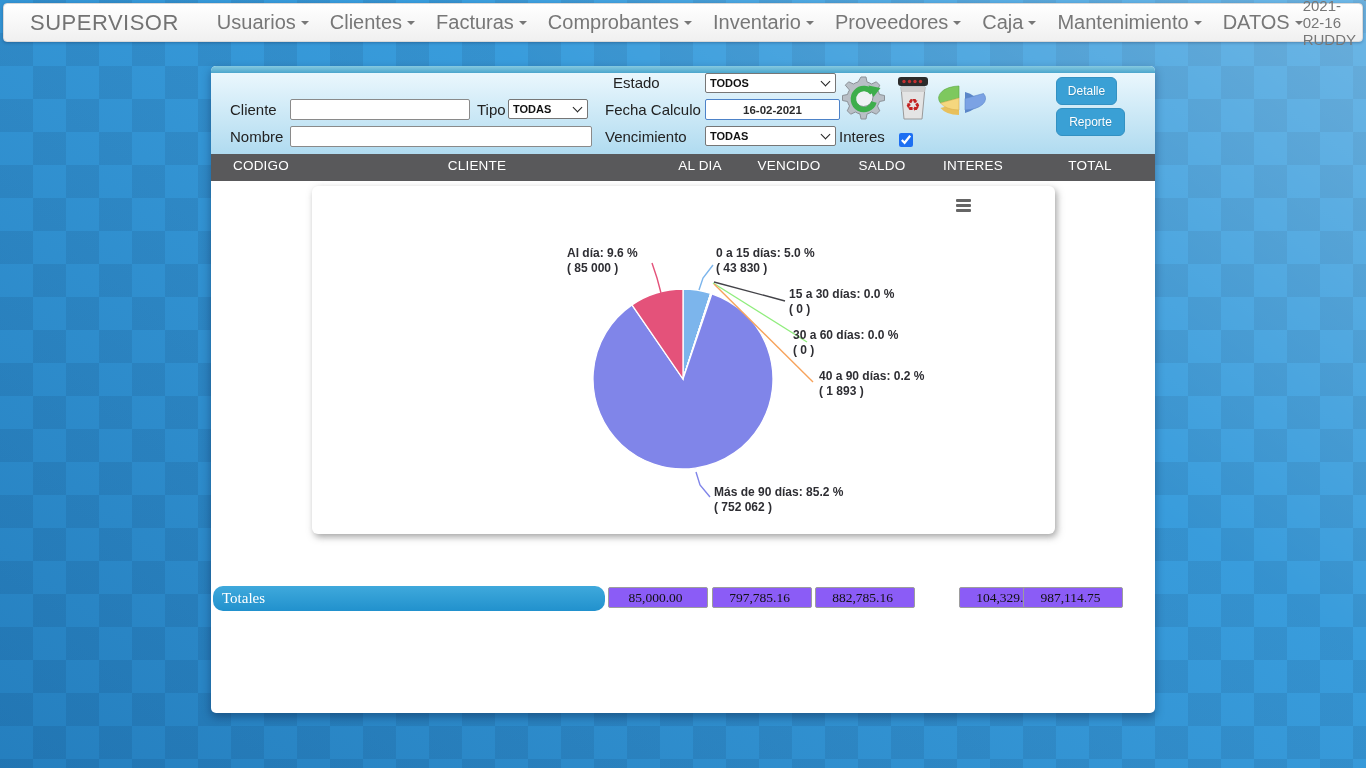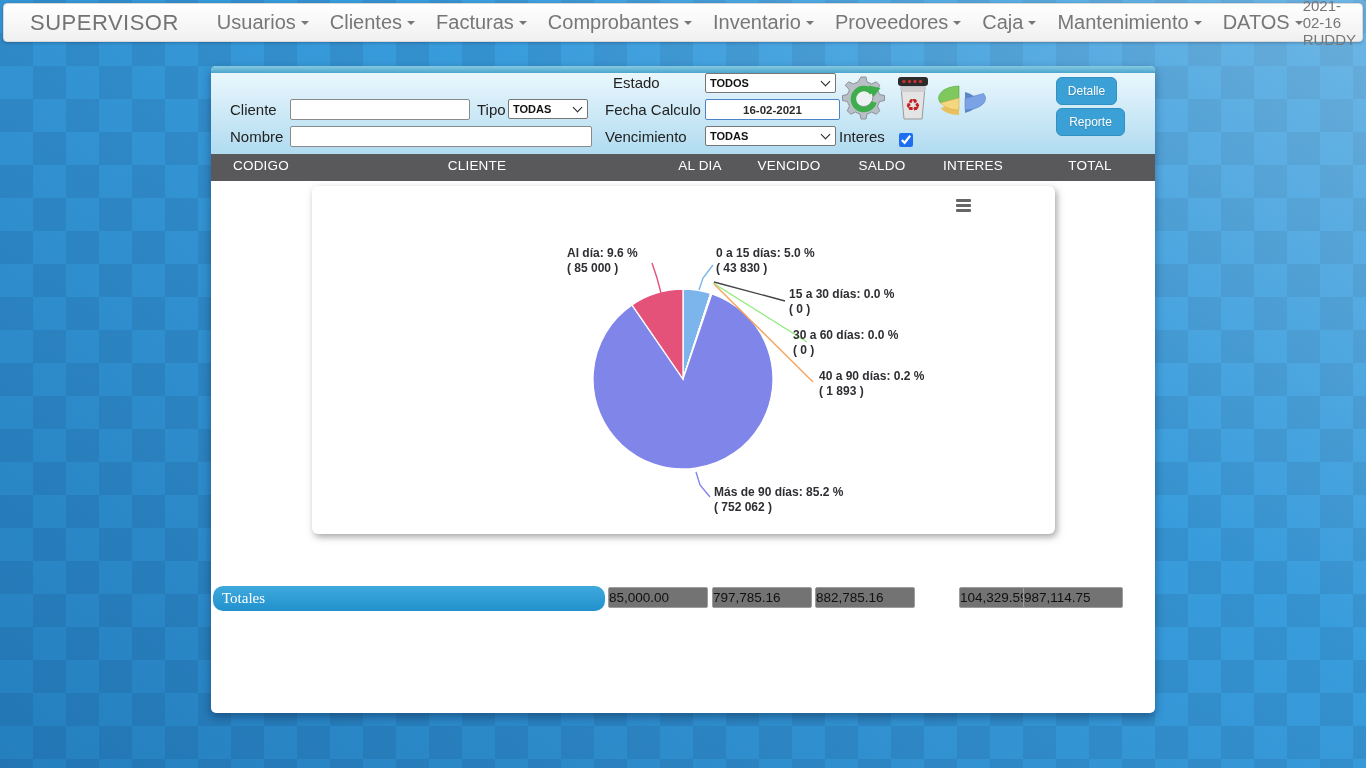--- a/index.html
+++ b/index.html
@@ -68,23 +68,23 @@
   .chart-mount svg{position:absolute;left:0;top:0;}
   .chart-label{position:absolute;font-size:12px;font-weight:bold;color:#2e2e33;line-height:15px;white-space:nowrap;}
   
   .totals{position:absolute;left:0;top:520px;width:944px;height:30px;}
   .totals-bar{
     position:absolute;left:2px;top:0;width:392px;height:25px;
     background:linear-gradient(#3fa9dc,#2191cd);border-radius:10px;
     color:#fff;font-family:"Liberation Serif",serif;font-size:15px;line-height:25px;padding-left:9px;box-sizing:border-box;
   }
   .tot-box{
-    position:absolute;top:1px;width:100px;height:21px;background:#737373;
+    position:absolute;top:1px;width:100px;height:21px;background:#8b5cf6;
     border:1px solid #9d9d9d;border-radius:2px;box-sizing:border-box;
-    font-size:13.5px;color:#111;text-align:left;padding:2px 5px 0 0;
+    font-size:13.5px;color:#111;text-align:center;padding:2px 5px 0 0;font-family:Liberation Serif, serif;
   }
 </style>
 </head>
 <body>
 
 <div class="stage">
 
   <header class="navbar">
     <span class="brand">SUPERVISOR</span>
     <nav class="menus">

